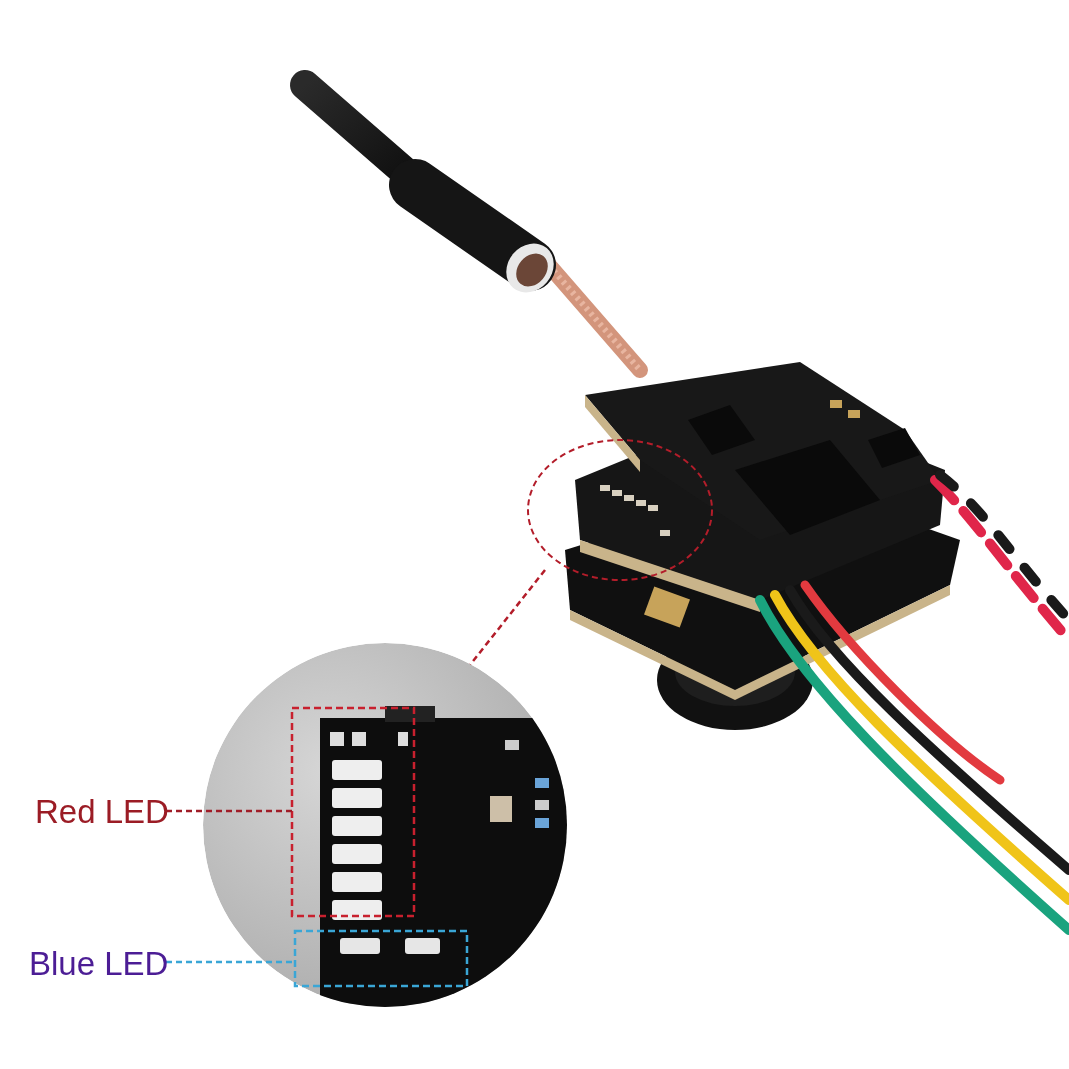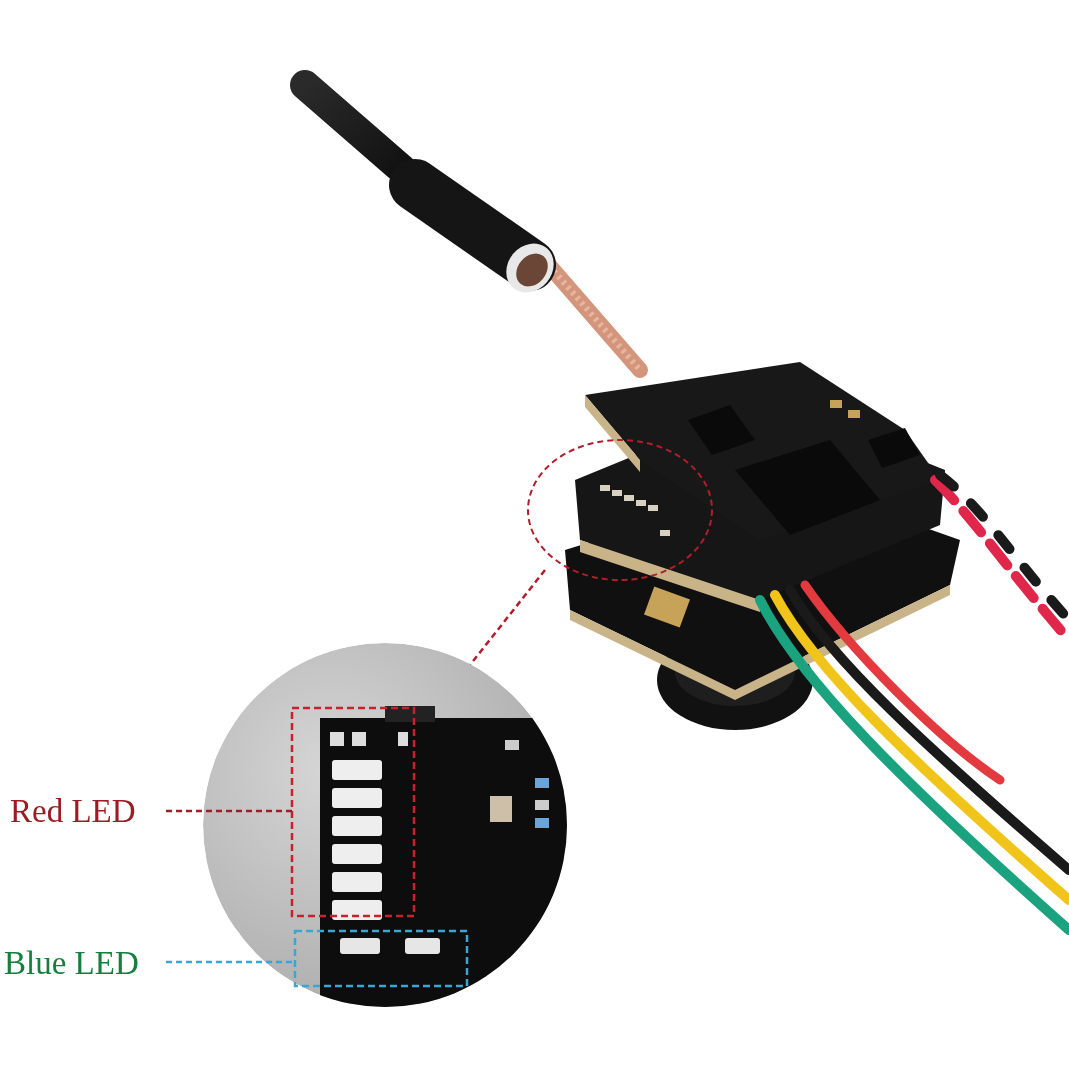--- a/index.html
+++ b/index.html
@@ -1,20 +1,20 @@
 <!DOCTYPE html>
 <html><head>
   <meta charset="utf-8">
   <style>
     html, body { margin: 0; padding: 0; background: #ffffff; }
     body { width: 1069px; height: 1069px; overflow: hidden; position: relative; font-family: "Liberation Sans", sans-serif; }
     #scene { position: absolute; left: 0; top: 0; width: 1069px; height: 1069px; }
-    .label { position: absolute; font-family: Liberation Serif, serif; font-size: 33px; line-height: 1; white-space: nowrap; }
+    .label { position: absolute; font-family: Liberation Sans, sans-serif; font-size: 33px; line-height: 1; white-space: nowrap; margin-left: 25px; }
     .label-red { left: 10px; top: 795px; color: #9b1c25; }
-    .label-blue { left: 4px; top: 947px; color: #15803d; }
+    .label-blue { left: 4px; top: 947px; color: #4c1d95; }
   </style>
 </head>
 <body>
 
 <svg id="scene" viewBox="0 0 1069 1069" xmlns="http://www.w3.org/2000/svg">
   <defs>
     <clipPath id="insetClip">
         <circle cx="385" cy="825" r="182"></circle>
       </clipPath>
     <radialGradient id="insetBg" cx="35%" cy="35%" r="75%">

